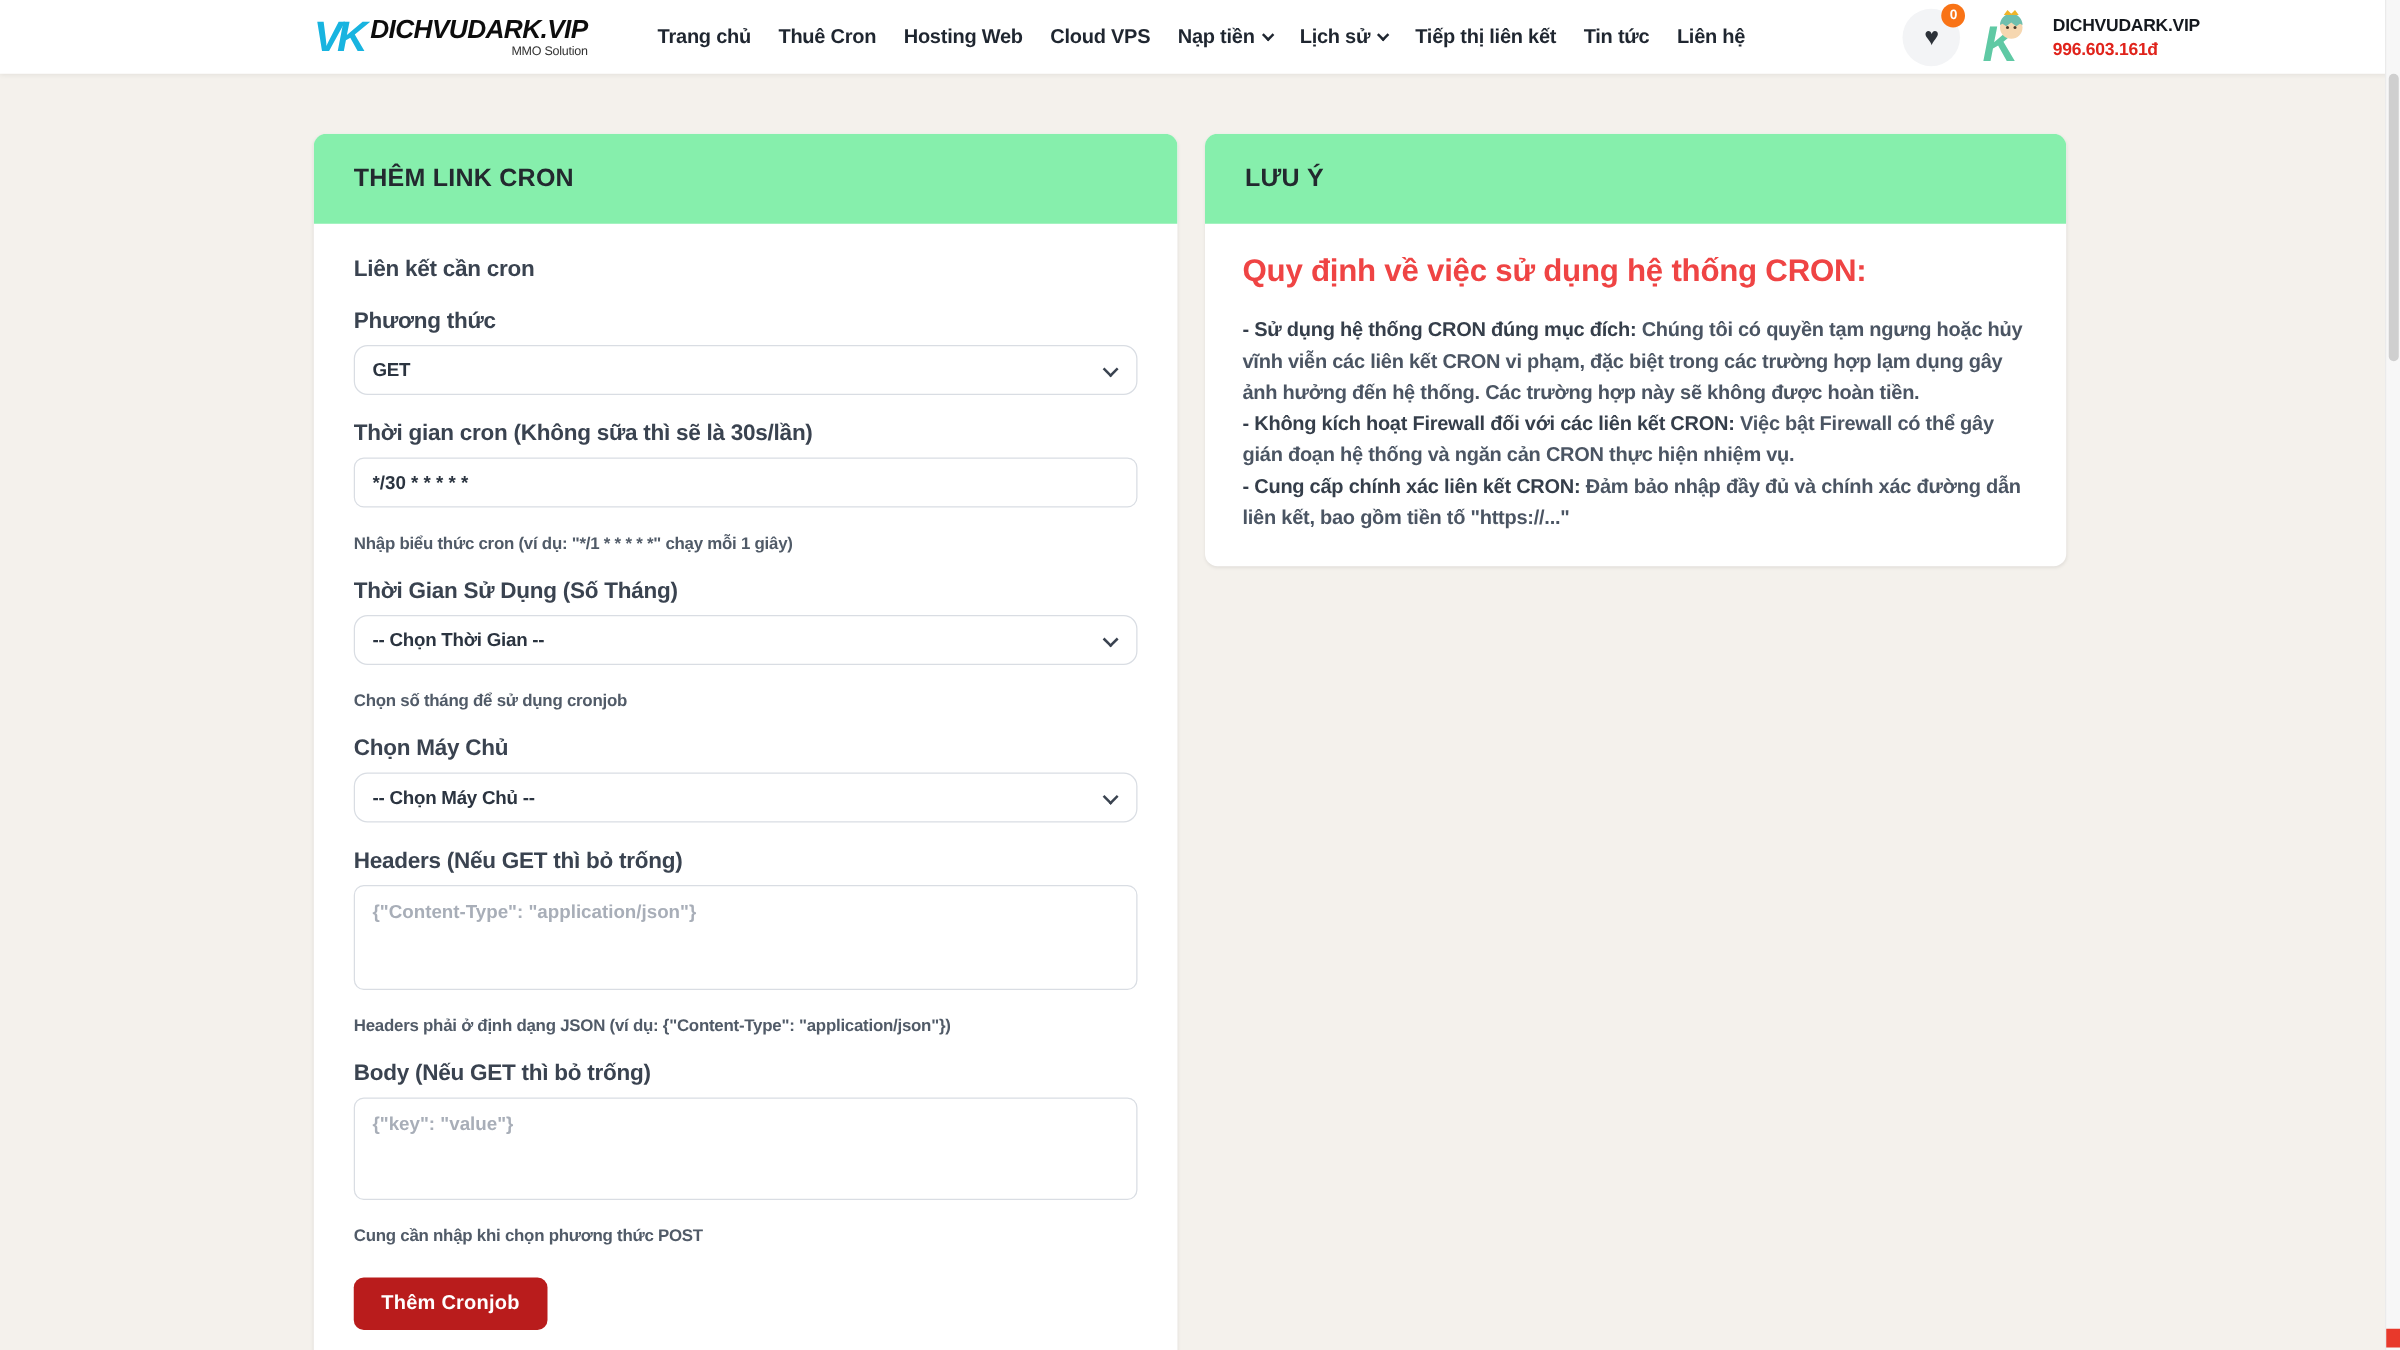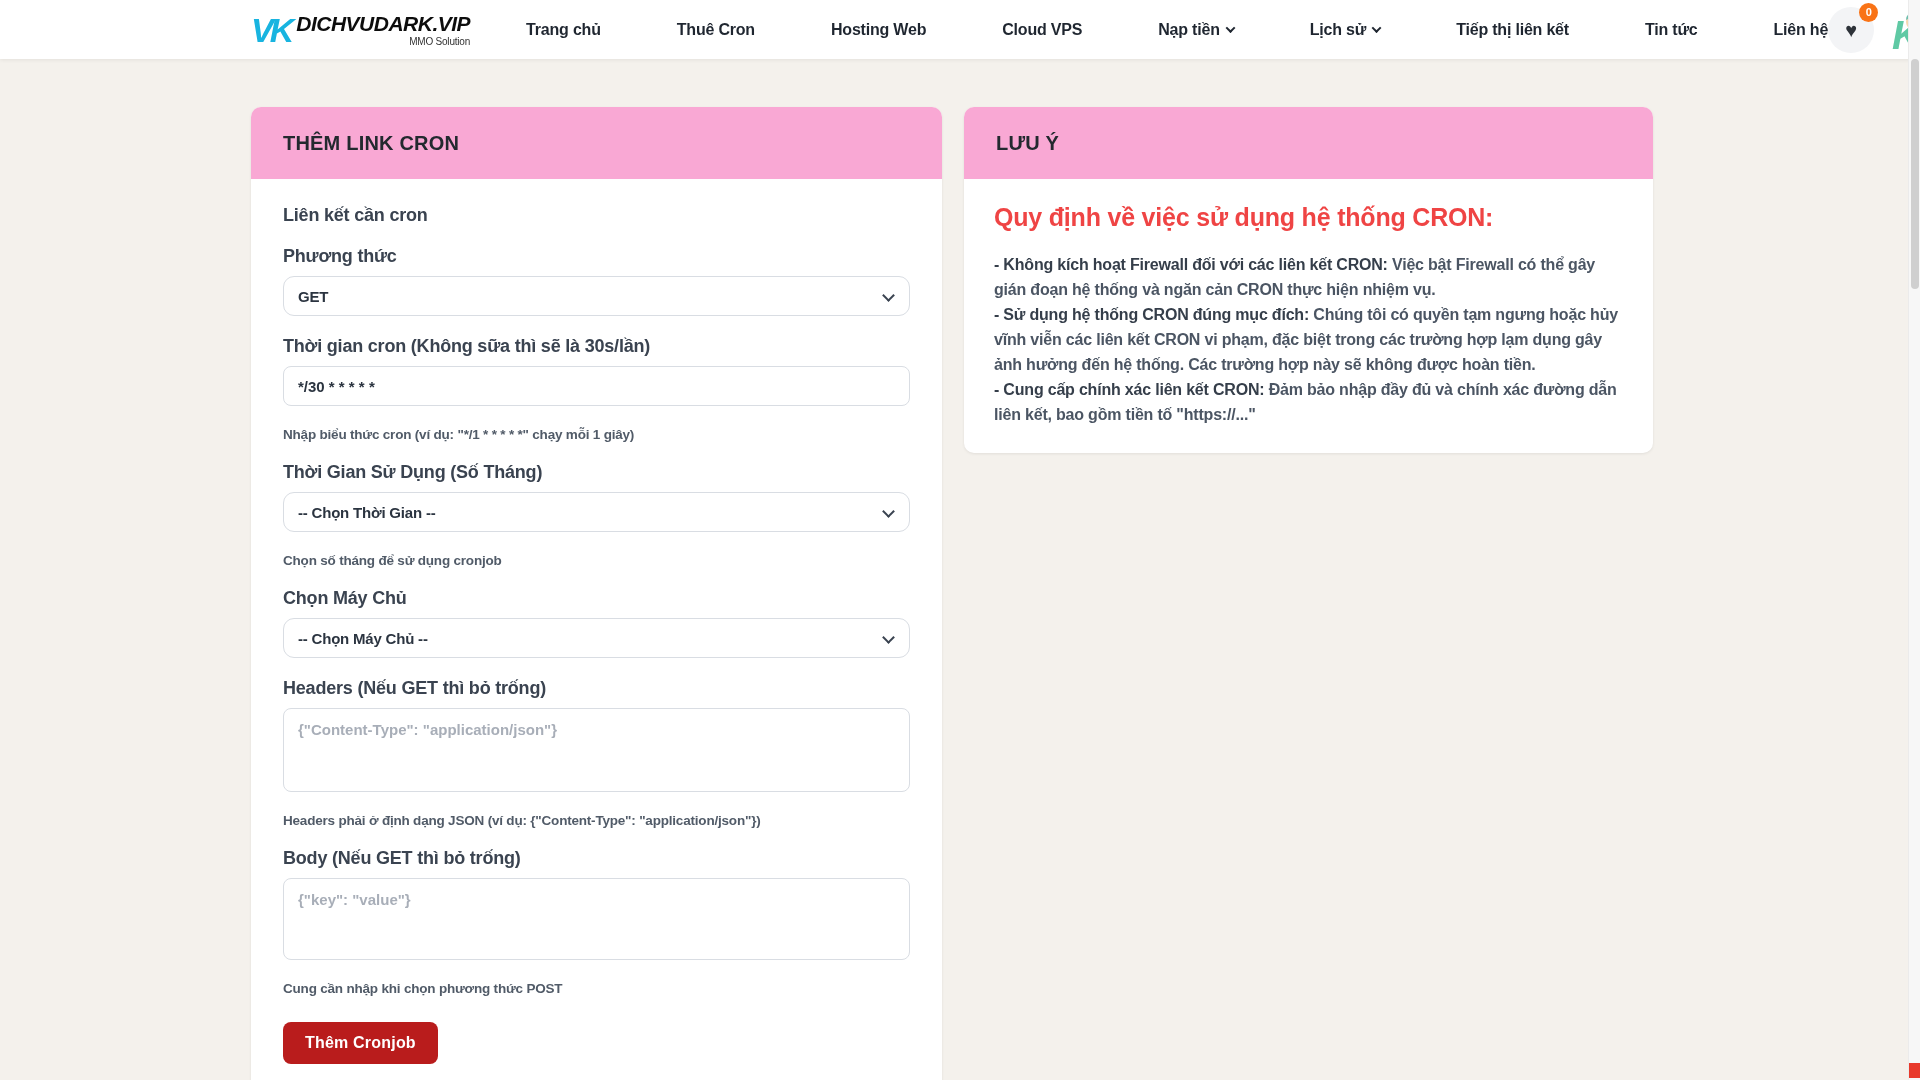--- a/index.html
+++ b/index.html
@@ -18,21 +18,21 @@
   }
   .logo { display:flex; align-items:center; cursor:pointer; margin-right:56px; }
   .logo-vk {
     font-style:italic; font-weight:700; font-size:34px; color:#18b4e0;
     letter-spacing:-4px; margin-right:6px; line-height:1;
   }
   .logo-txt { display:flex; flex-direction:column; align-items:flex-end; }
   .logo-name { font-style:italic; font-weight:700; font-size:21px; color:#0d0d0d; letter-spacing:-0.5px; line-height:1; }
   .logo-tag { font-size:10px; color:#333; margin-top:2px; font-weight:400; }
 
-  .nav { display:flex; align-items:center; gap:76px; flex:1; }
+  .nav { display:flex; align-items:center; gap:22px; flex:1; }
   .nav a {
     text-decoration:none; color:#1f2630; font-weight:700; font-size:16px;
     display:flex; align-items:center; white-space:nowrap;
   }
   .chev {
     width:7px; height:7px; border-right:2px solid #1f2630; border-bottom:2px solid #1f2630;
     transform:rotate(45deg) translate(-1px,-1px); margin-left:7px; display:inline-block;
   }
 
   .top-right { display:flex; align-items:center; gap:14px; }
@@ -51,21 +51,21 @@
   .user-name { font-weight:700; font-size:14px; color:#14181e; }
   .user-balance { font-weight:700; font-size:14px; color:#e0231b; }
 
   
   .main { display:flex; gap:22px; padding:48px 0 0 251px; align-items:flex-start; }
   .card {
     background:#fff; border-radius:10px; overflow:hidden;
     box-shadow:0 1px 3px rgba(0,0,0,.08);
   }
   .card-head {
-    background:#f9a8d4; height:72px; display:flex; align-items:center; padding:0 32px;
+    background:#86efac; height:72px; display:flex; align-items:center; padding:0 32px;
   }
   .card-head h2 { font-size:20px; font-weight:700; color:#23292f; letter-spacing:.2px; }
 
   .form-card { width:691px; }
   .form-body { padding:26px 32px 30px; }
   .fgroup { margin-bottom:20px; }
   .flabel { display:block; font-size:18px; font-weight:700; color:#3a4350; margin-bottom:9px; }
   .finput, .fselect, .ftextarea {
     width:100%; border:1px solid #d9dde3; border-radius:8px; background:#fff;
     font-family:inherit; font-size:15px; font-weight:700; color:#2b3440;
@@ -235,22 +235,22 @@
       <button class="submit-btn">Thêm Cronjob</button>
     </div>
   </section>
 
   <section class="card notes-card">
     <div class="card-head">
       <h2>LƯU Ý</h2>
     </div>
     <div class="notes-body">
       <div class="notes-heading">Quy định về việc sử dụng hệ thống CRON:</div>
+      <div class="note-line"><b>- Sử dụng hệ thống CRON đúng mục đích:</b><span> Chúng tôi có quyền tạm ngưng hoặc hủy vĩnh viễn các liên kết CRON vi phạm, đặc biệt trong các trường hợp lạm dụng gây ảnh hưởng đến hệ thống. Các trường hợp này sẽ không được hoàn tiền.</span></div>
       <div class="note-line"><b>- Không kích hoạt Firewall đối với các liên kết CRON:</b><span> Việc bật Firewall có thể gây gián đoạn hệ thống và ngăn cản CRON thực hiện nhiệm vụ.</span></div>
-      <div class="note-line"><b>- Sử dụng hệ thống CRON đúng mục đích:</b><span> Chúng tôi có quyền tạm ngưng hoặc hủy vĩnh viễn các liên kết CRON vi phạm, đặc biệt trong các trường hợp lạm dụng gây ảnh hưởng đến hệ thống. Các trường hợp này sẽ không được hoàn tiền.</span></div>
       <div class="note-line"><b>- Cung cấp chính xác liên kết CRON:</b><span> Đảm bảo nhập đầy đủ và chính xác đường dẫn liên kết, bao gồm tiền tố "https://..."</span></div>
     </div>
   </section>
 
 </main>
 
 <div class="scrollbar">
   <div class="scroll-thumb"></div>
   <div class="scroll-corner"></div>
 </div>

